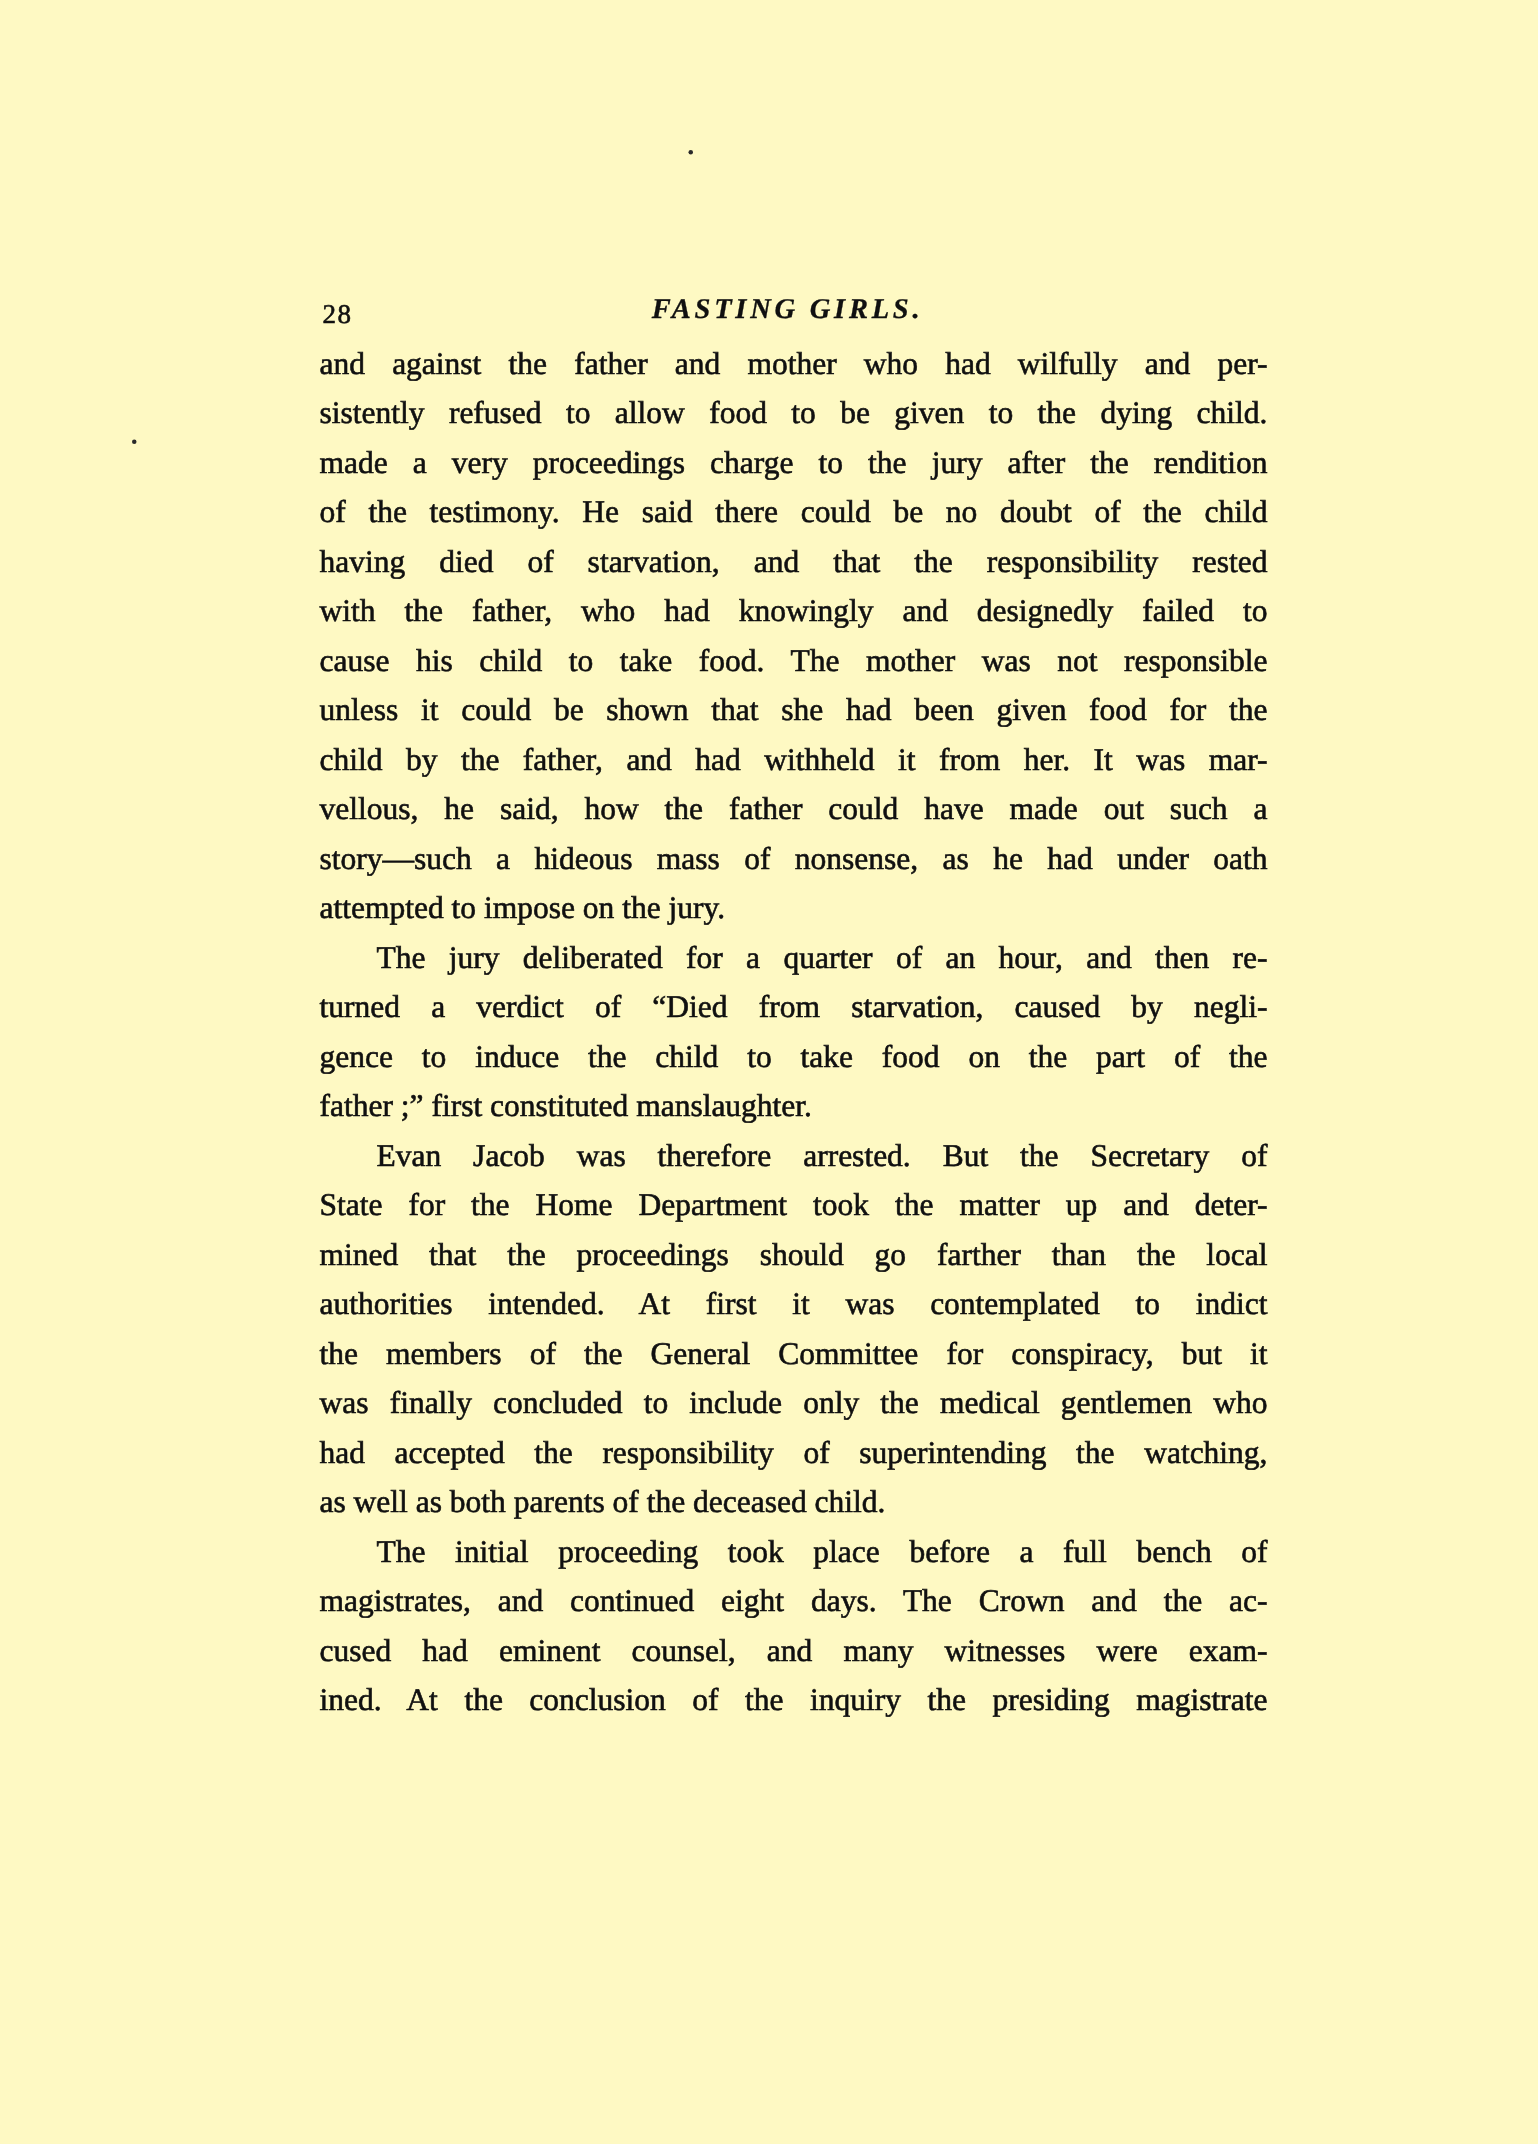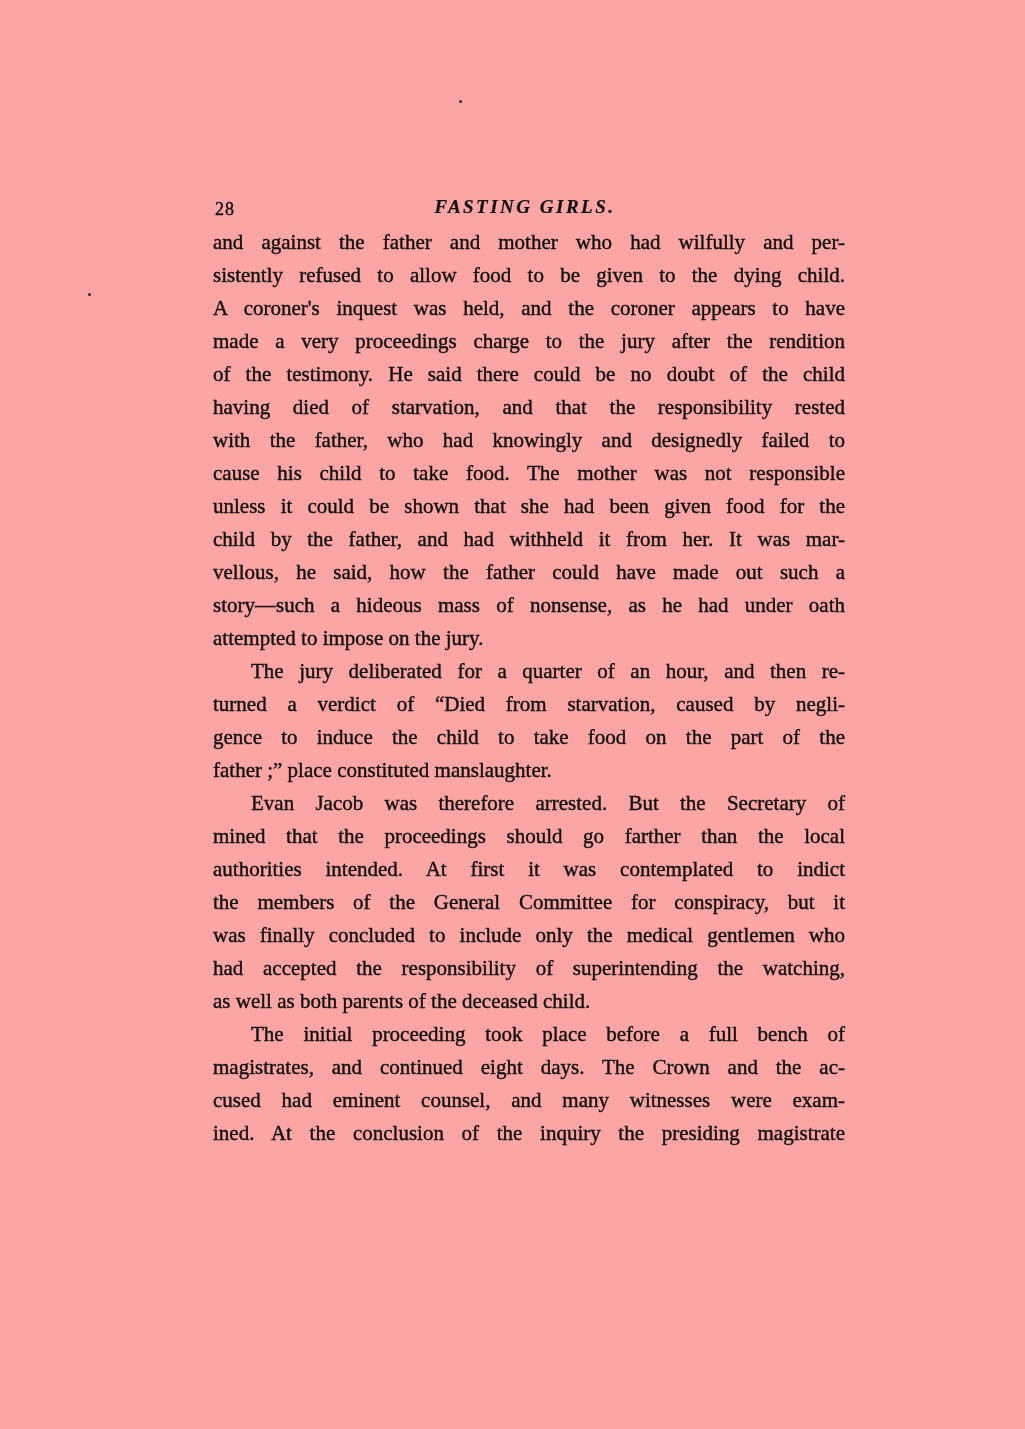--- a/index.html
+++ b/index.html
@@ -4,21 +4,21 @@
 <style>
   html, body {
     margin: 0;
     padding: 0;
     background: #ffffff;
   }
   .page {
     position: relative;
     width: 1025px;
     height: 1429px;
-    background: #fca5a5;
+    background: #fef9c3;
     overflow: hidden;
     font-family: "Liberation Serif", "DejaVu Serif", serif;
     color: #101010;
     -webkit-text-stroke: 0.4px #101010;
   }
   .header-row {
     position: absolute;
     top: 196px;
     left: 213px;
     width: 632px;
@@ -84,40 +84,40 @@
 
   <div class="header-row">
     <span class="page-number">28</span>
     <span class="running-header">FASTING GIRLS.</span>
   </div>
 
   <div class="text-block">
       <div class="paragraph">
         <div class="line">and against the father and mother who had wilfully and per-</div>
         <div class="line">sistently refused to allow food to be given to the dying child.</div>
-        <div class="line">A coroner's inquest was held, and the coroner appears to have</div>
         <div class="line">made a very proceedings charge to the jury after the rendition</div>
         <div class="line">of the testimony.  He said there could be no doubt of the child</div>
         <div class="line">having died of starvation, and that the responsibility rested</div>
         <div class="line">with the father, who had knowingly and designedly failed to</div>
         <div class="line">cause his child to take food.  The mother was not responsible</div>
         <div class="line">unless it could be shown that she had been given food for the</div>
         <div class="line">child by the father, and had withheld it from her.  It was mar-</div>
         <div class="line">vellous, he said, how the father could have made out such a</div>
         <div class="line">story—such a hideous mass of nonsense, as he had under oath</div>
         <div class="line lastline">attempted to impose on the jury.</div>
       </div>
       <div class="paragraph">
         <div class="line indent">The jury deliberated for a quarter of an hour, and then re-</div>
         <div class="line">turned a verdict of “Died from starvation, caused by negli-</div>
         <div class="line">gence to induce the child to take food on the part of the</div>
-        <div class="line lastline">father ;” place constituted manslaughter.</div>
+        <div class="line lastline">father ;” first constituted manslaughter.</div>
       </div>
       <div class="paragraph">
         <div class="line indent">Evan Jacob was therefore arrested.  But the Secretary of</div>
+        <div class="line">State for the Home Department took the matter up and deter-</div>
         <div class="line">mined that the proceedings should go farther than the local</div>
         <div class="line">authorities intended.  At first it was contemplated to indict</div>
         <div class="line">the members of the General Committee for conspiracy, but it</div>
         <div class="line">was finally concluded to include only the medical gentlemen who</div>
         <div class="line">had accepted the responsibility of superintending the watching,</div>
         <div class="line lastline">as well as both parents of the deceased child.</div>
       </div>
       <div class="paragraph">
         <div class="line indent">The initial proceeding took place before a full bench of</div>
         <div class="line">magistrates, and continued eight days.  The Crown and the ac-</div>

